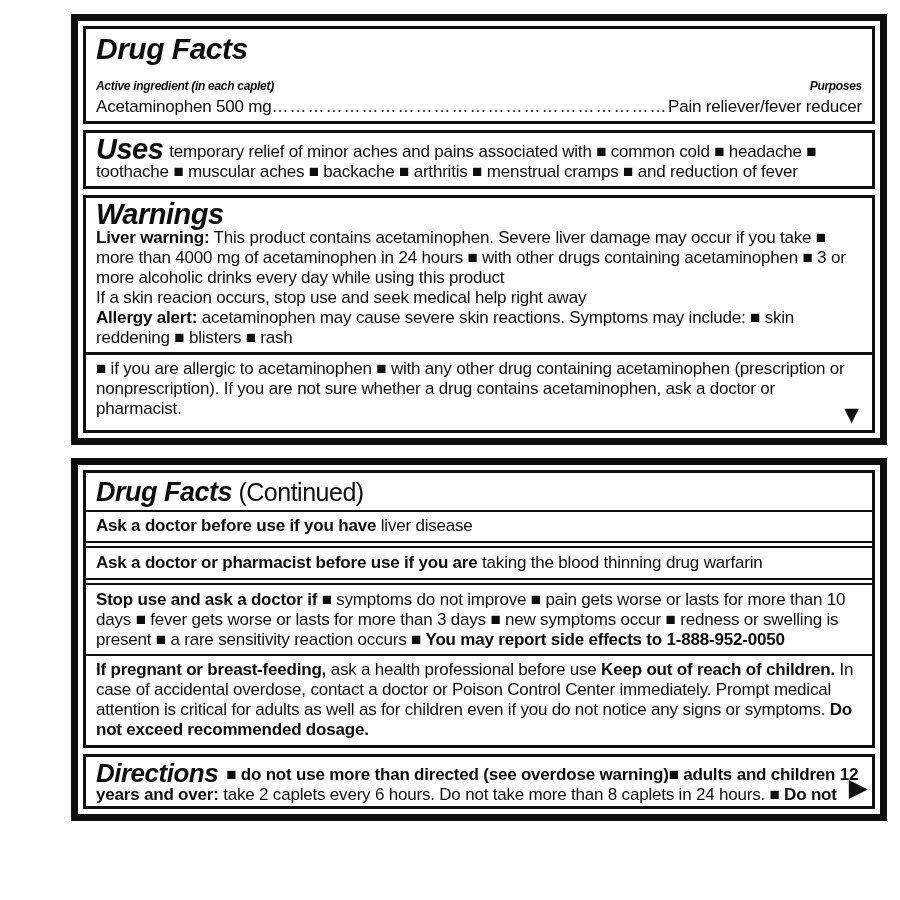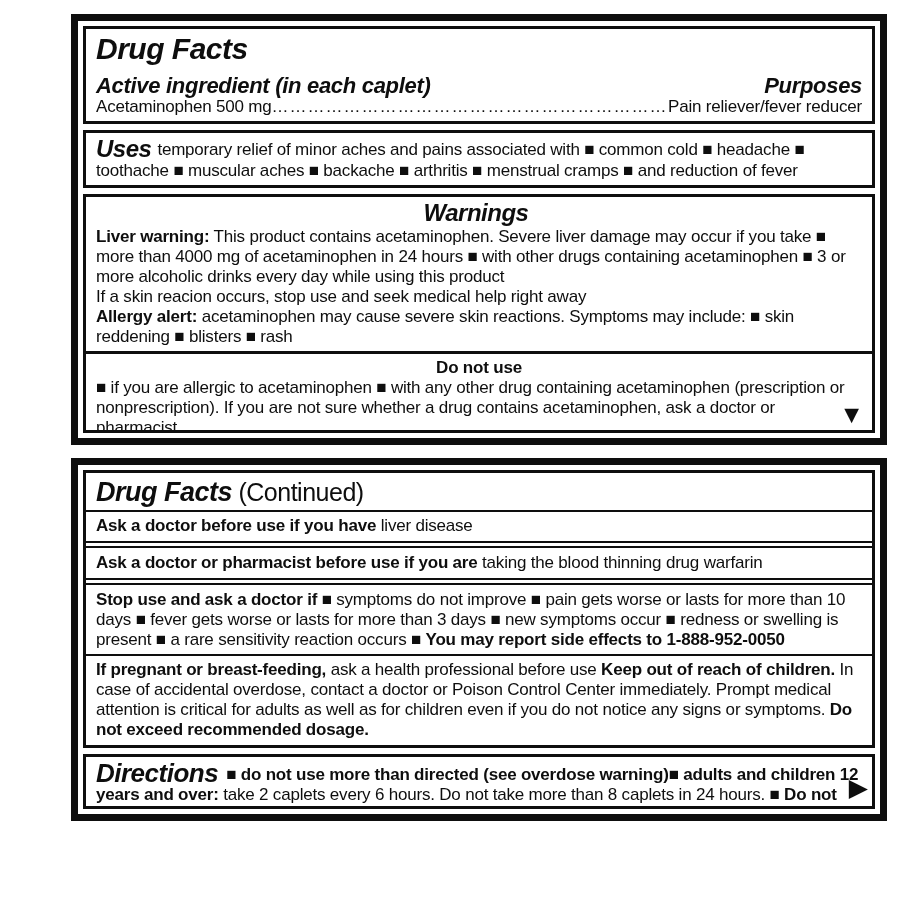--- a/index.html
+++ b/index.html
@@ -17,23 +17,23 @@
   #panel2{top:458px;height:363px;}
   .sect{
     border:3px solid #0e0e0e;background:#fff;box-sizing:border-box;
     padding:4px 10px;overflow:hidden;
   }
   .grow{flex:1;position:relative;}
   .t{font-size:17px;line-height:20px;letter-spacing:-0.2px;}
   p{margin:0;}
   .b{font-weight:bold;text-align:center;}
   .h1{font-size:30px;line-height:32px;font-weight:bold;font-style:italic;letter-spacing:-0.5px;}
-  .h2{font-size:24px;line-height:24px;font-weight:bold;font-style:italic;letter-spacing:-0.5px;margin-right:6px;vertical-align:-2px;text-align:center;}
+  .h2{font-size:29px;line-height:24px;font-weight:bold;font-style:italic;letter-spacing:-0.5px;margin-right:6px;vertical-align:-2px;}
   .h2dir{font-size:26px;line-height:24px;font-weight:bold;font-style:italic;letter-spacing:-0.5px;margin-right:8px;vertical-align:-2px;}
-  .subhead{font-size:22px;line-height:22px;font-weight:bold;font-style:italic;letter-spacing:-0.3px;}
+  .subhead{font-size:12px;line-height:22px;font-weight:bold;font-style:italic;letter-spacing:-0.3px;}
   .ai-row{display:flex;justify-content:space-between;align-items:baseline;margin-top:10px;}
   .ing-row{display:flex;align-items:baseline;}
   .dots{flex:1;overflow:hidden;white-space:nowrap;letter-spacing:1px;}
   .hdr2-title{font-size:27px;line-height:30px;font-weight:bold;font-style:italic;letter-spacing:-0.5px;}
   .hdr2-cont{font-size:25px;line-height:30px;font-weight:normal;letter-spacing:-0.5px;}
   .rule{height:0;border-top:3px solid #0e0e0e;margin:4px -10px;}
   .rule-thin{height:0;border-top:2px solid #0e0e0e;margin:3px -10px;}
   .rule2{height:3px;border-top:2px solid #0e0e0e;border-bottom:2px solid #0e0e0e;margin:4px -10px;}
   .statement{padding:1px 0;}
   .warn-p{margin:0;}
@@ -63,21 +63,20 @@
   <div class="sect">
     <p class="t"><span class="h2">Uses</span><span>temporary relief of minor aches and pains associated with ■ common cold ■ headache ■ toothache ■ muscular aches ■ backache ■ arthritis ■ menstrual cramps ■ and reduction of fever</span></p>
   </div>
 
   <div class="sect grow">
     <div class="h2 mb2" style="display:block;">Warnings</div>
     <p class="t warn-p"><span class="b">Liver warning:</span><span> This product contains acetaminophen. Severe liver damage may occur if you take ■ more than 4000 mg of acetaminophen in 24 hours ■ with other drugs containing acetaminophen ■ 3 or more alcoholic drinks every day while using this product</span></p>
     <p class="t warn-p">If a skin reacion occurs, stop use and seek medical help right away</p>
     <p class="t warn-p"><span class="b">Allergy alert:</span><span> acetaminophen may cause severe skin reactions. Symptoms may include: ■ skin reddening ■ blisters ■ rash</span></p>
     <div class="rule"></div>
-    <p class="t warn-p b">Do not use</p>
     <p class="t warn-p">■ if you are allergic to acetaminophen ■ with any other drug containing acetaminophen (prescription or nonprescription). If you are not sure whether a drug contains acetaminophen, ask a doctor or pharmacist.</p>
     <span class="tri tri-down">▼</span>
   </div>
 </div>
 
 <div class="panel" id="panel2">
 
   <div class="sect">
     <div>
       <span class="hdr2-title">Drug Facts</span><span class="hdr2-cont"> (Continued)</span>

